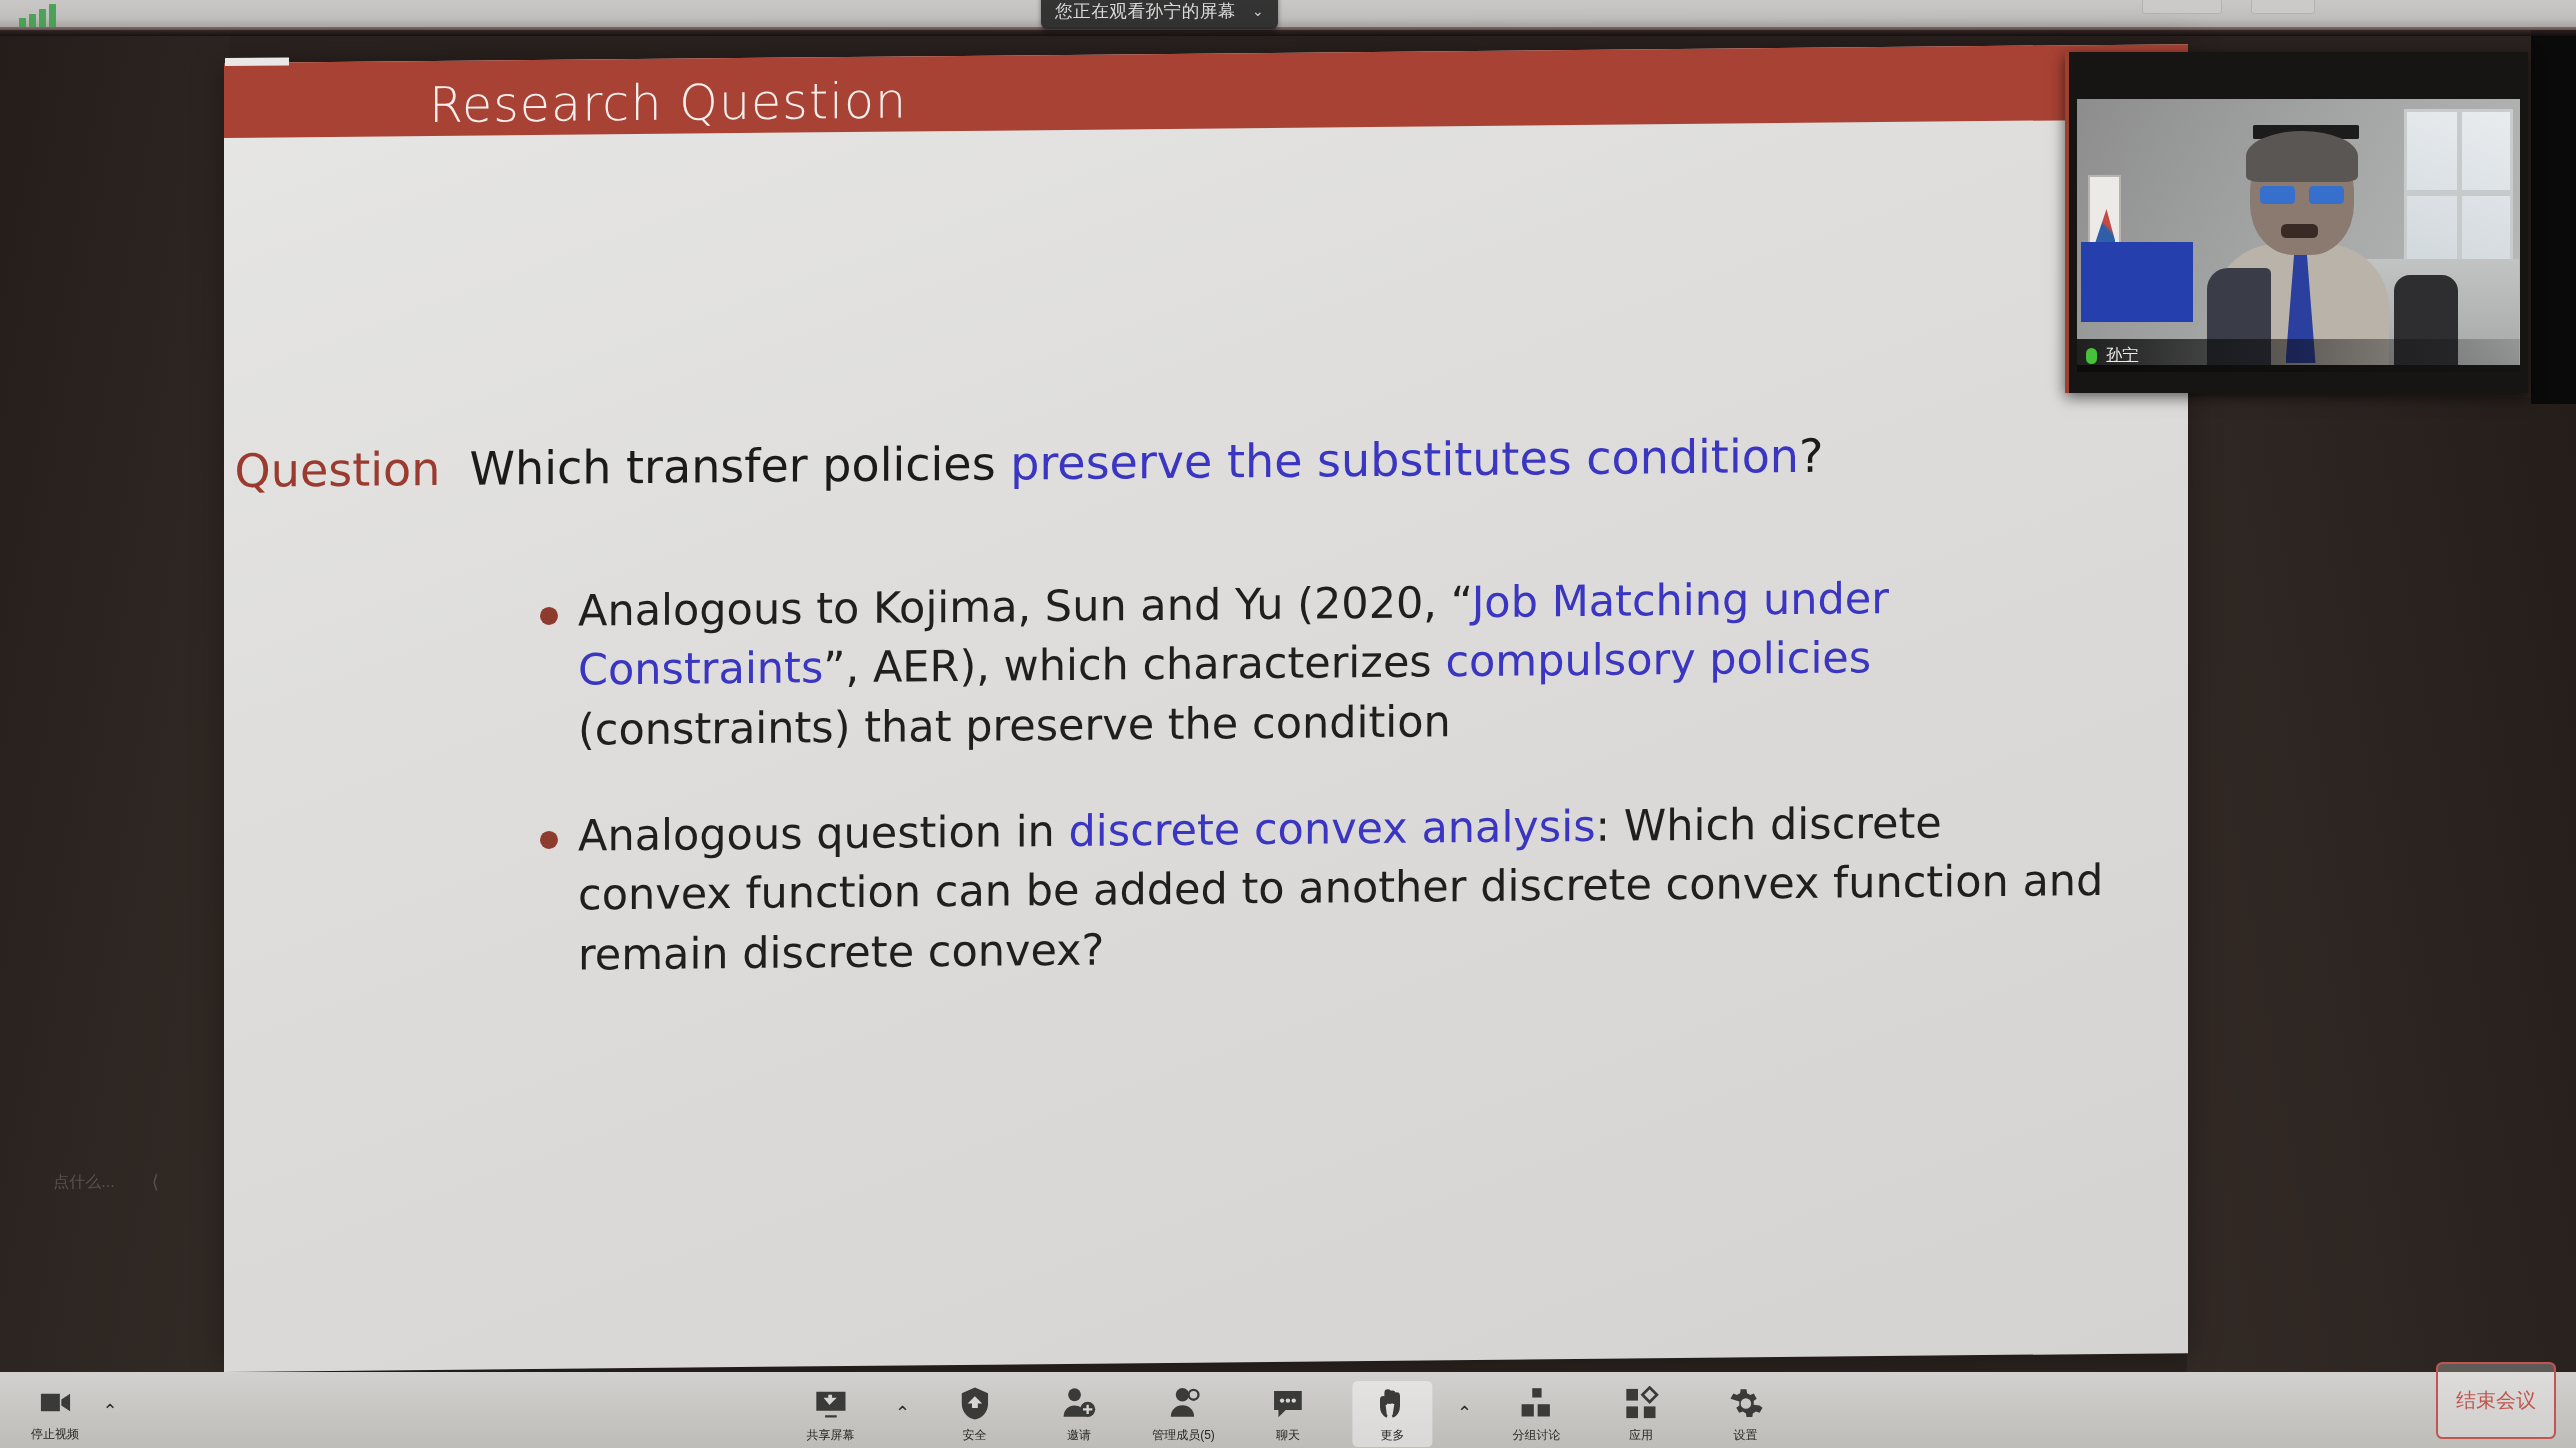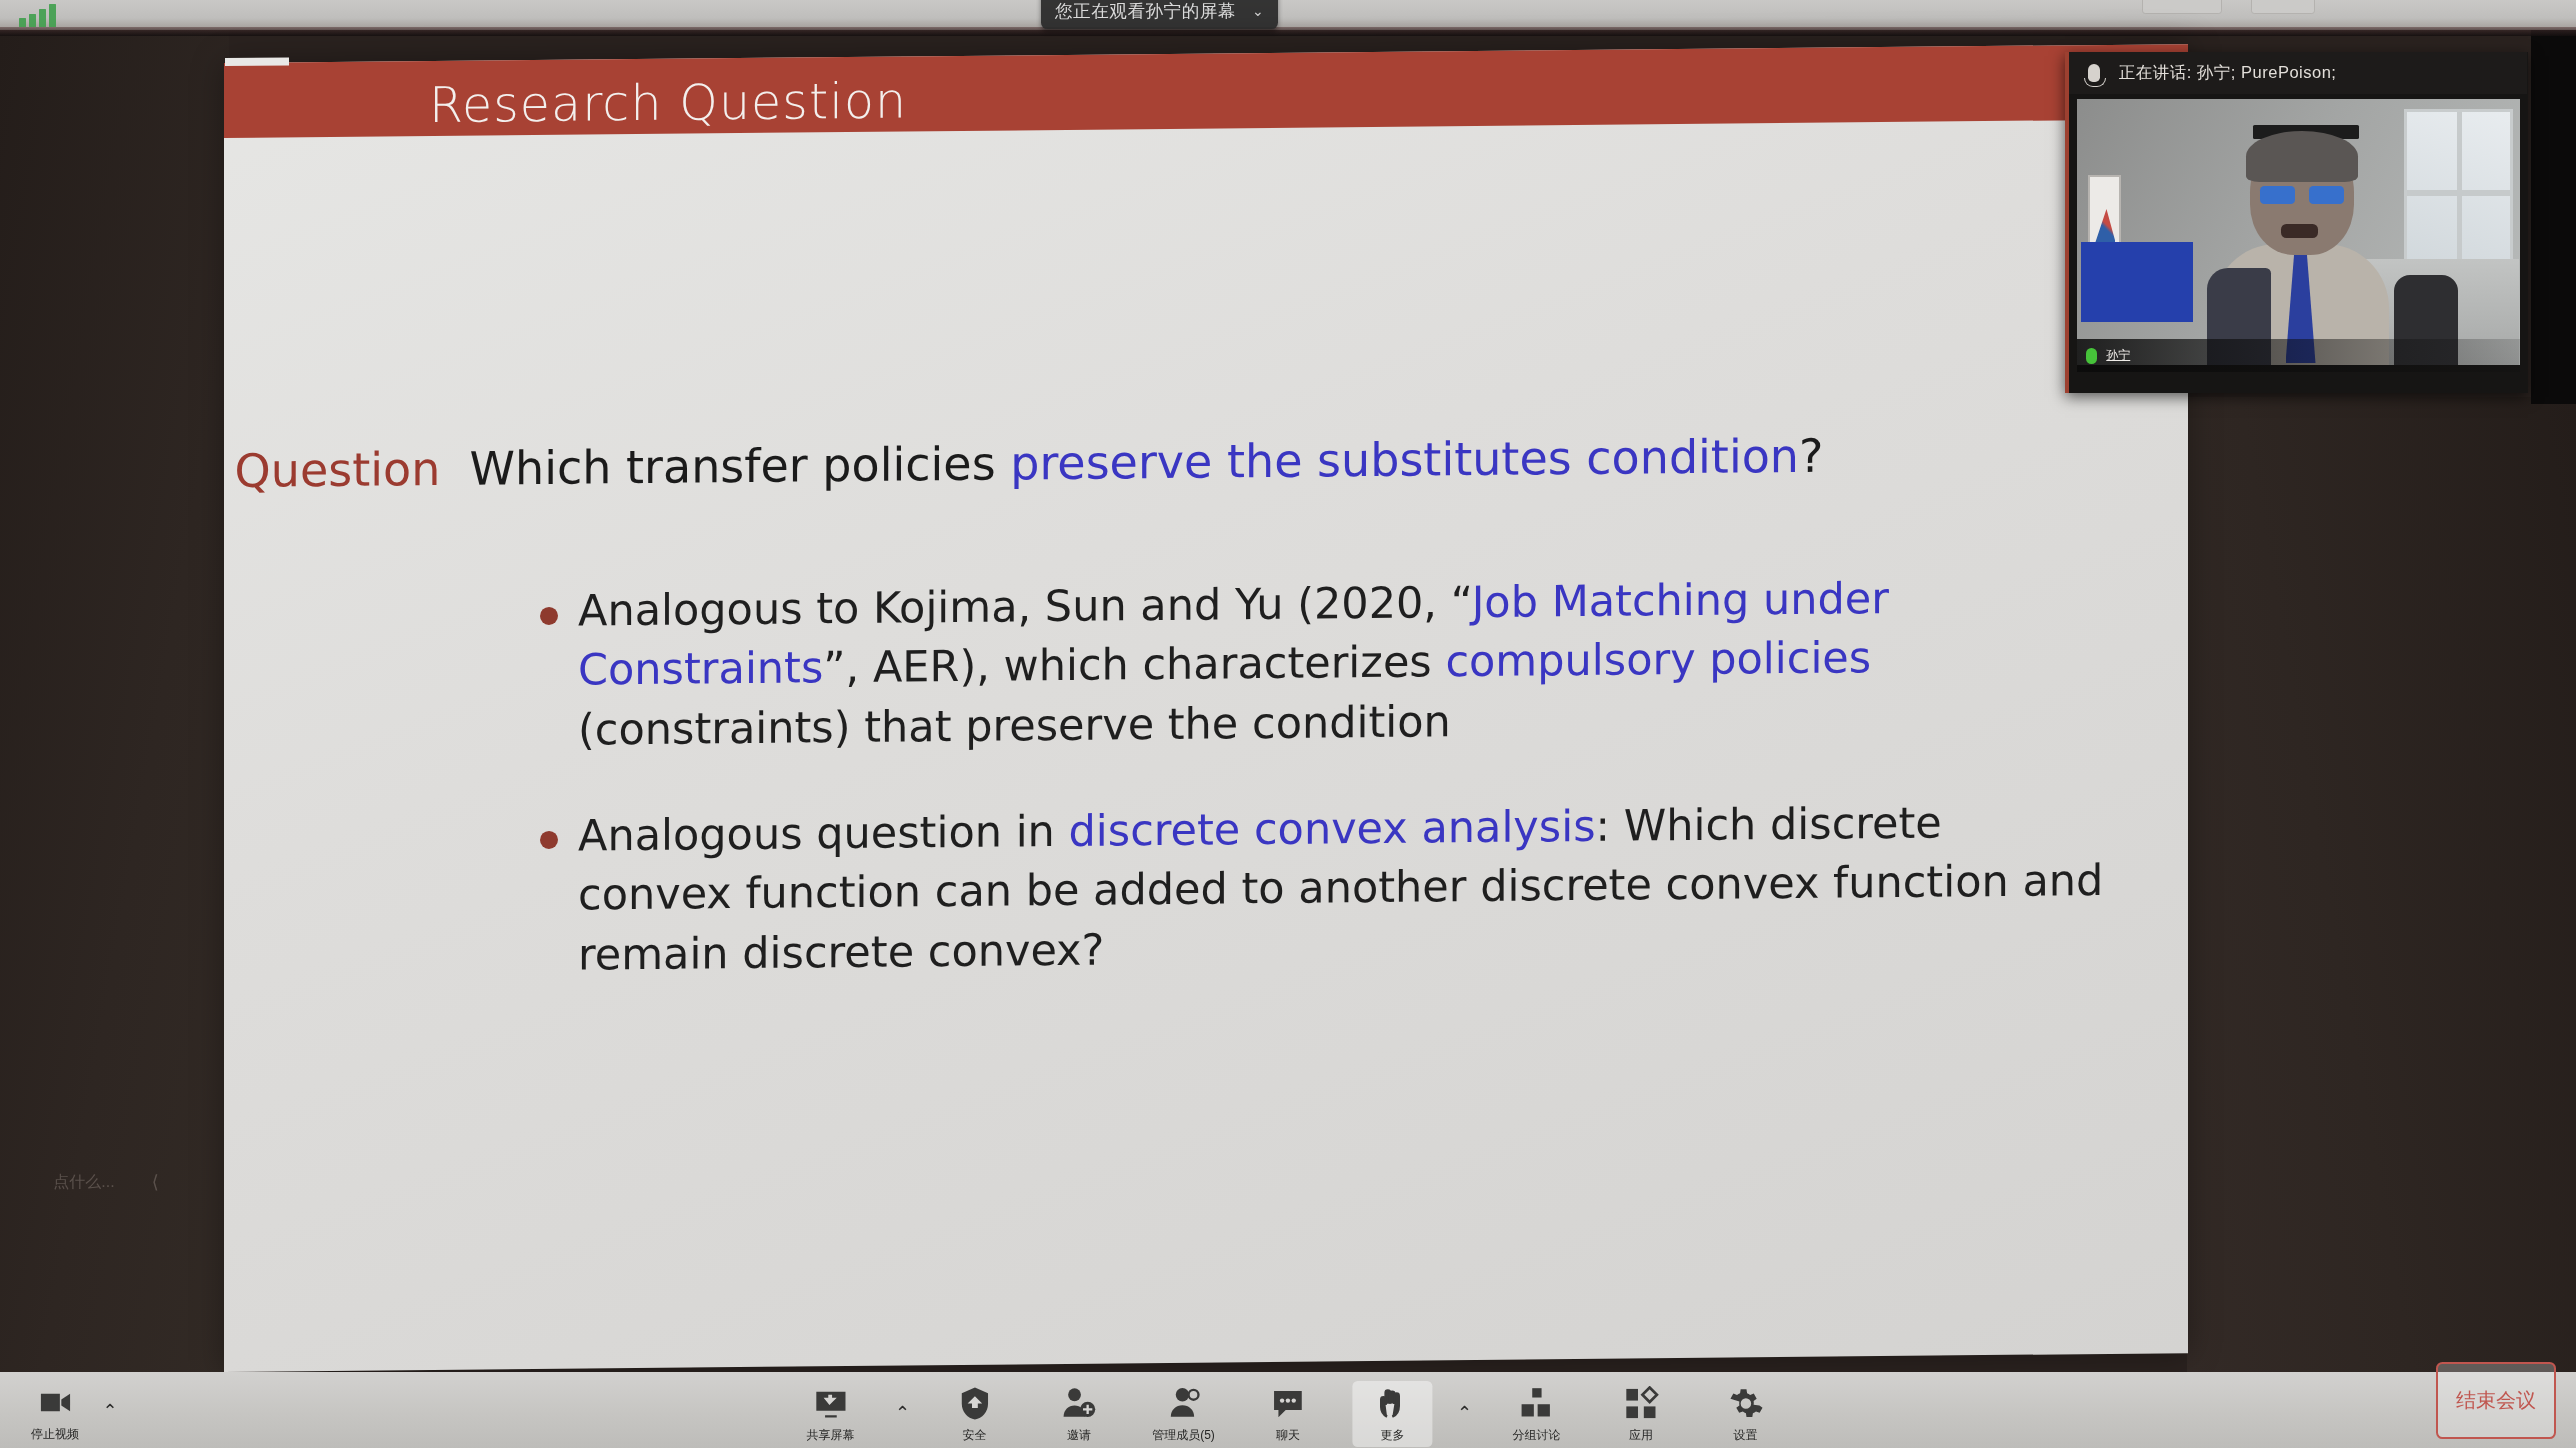--- a/index.html
+++ b/index.html
@@ -219,21 +219,21 @@
   .vf-mic-boom {
     position:absolute; left:85px; top:69px; width:6.4px; height:101px;
     background:#26262a; transform:rotate(14deg); border-radius:3.2px;
   }
   .video-namebar {
     position:absolute; left:7.5px; top:287px; width:443px; height:33px;
     display:flex; align-items:center; gap:9.6px; padding-left:9.6px;
     background:linear-gradient(90deg, rgba(10,10,10,.85), rgba(10,10,10,.15));
   }
   .mic-green { width:10.6px; height:16px; border-radius:5.3px; background:#46c23a; flex:none; }
-  .video-name { color:#efece8; font-size:12px;text-decoration:underline; }
+  .video-name { color:#efece8; font-size:16px;text-decoration:underline; }
 
   
   .side-hint {
     position:absolute; left:5.3px; top:1166px; width:170px; height:32px;
     display:flex; align-items:center; gap:37px;
     color:#7e736d; font-size:16px; opacity:.55;margin-left:48px;
   }
   .side-hint .chev-l { font-size:18px; }
 
   
@@ -320,24 +320,20 @@
               <span>Analogous question in </span><span class="hl">discrete convex analysis</span><span>:  Which discrete convex function can be added to another discrete convex function and remain discrete convex?</span>
             </div>
           </div>
 
         </div>
       </div>
     </div>
   </div>
 
   <div class="video-panel">
-    <div class="video-strip">
-      <span class="mic-glyph"></span>
-      <span class="speaking-text">正在讲话: 孙宁; PurePoison;</span>
-    </div>
 
     <div class="video-feed">
       <div class="vf-wall"></div>
       <div class="vf-window"></div>
       <div class="vf-light"></div>
       <div class="vf-frame"></div>
       <div class="vf-cabinet"></div>
       <div class="vf-desk"></div>
       <div class="vf-chair"></div>
       <div class="vf-person">

